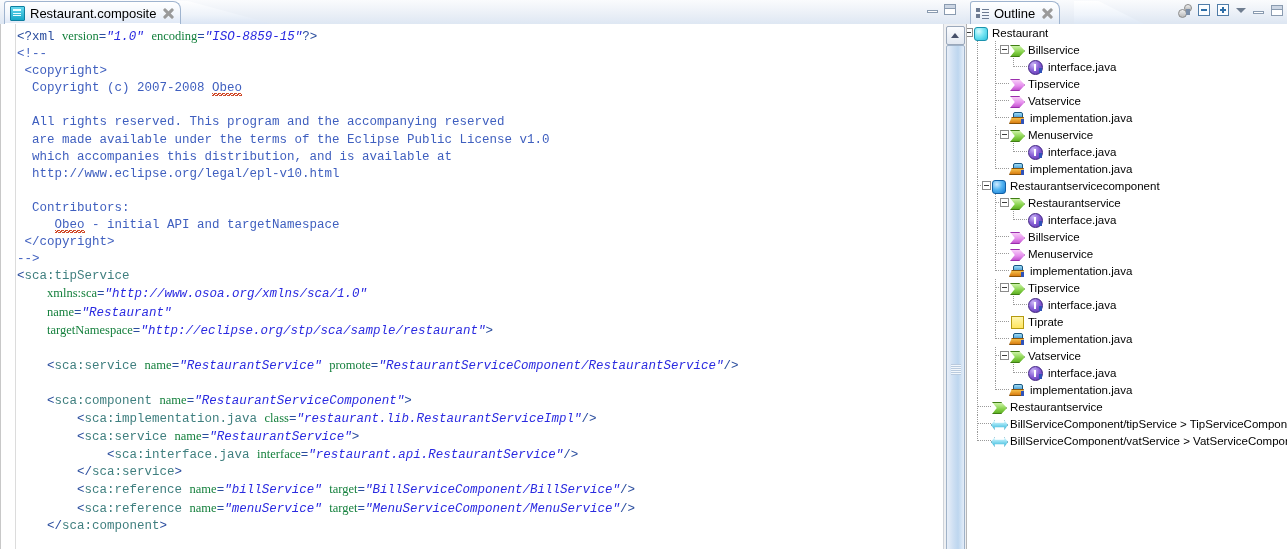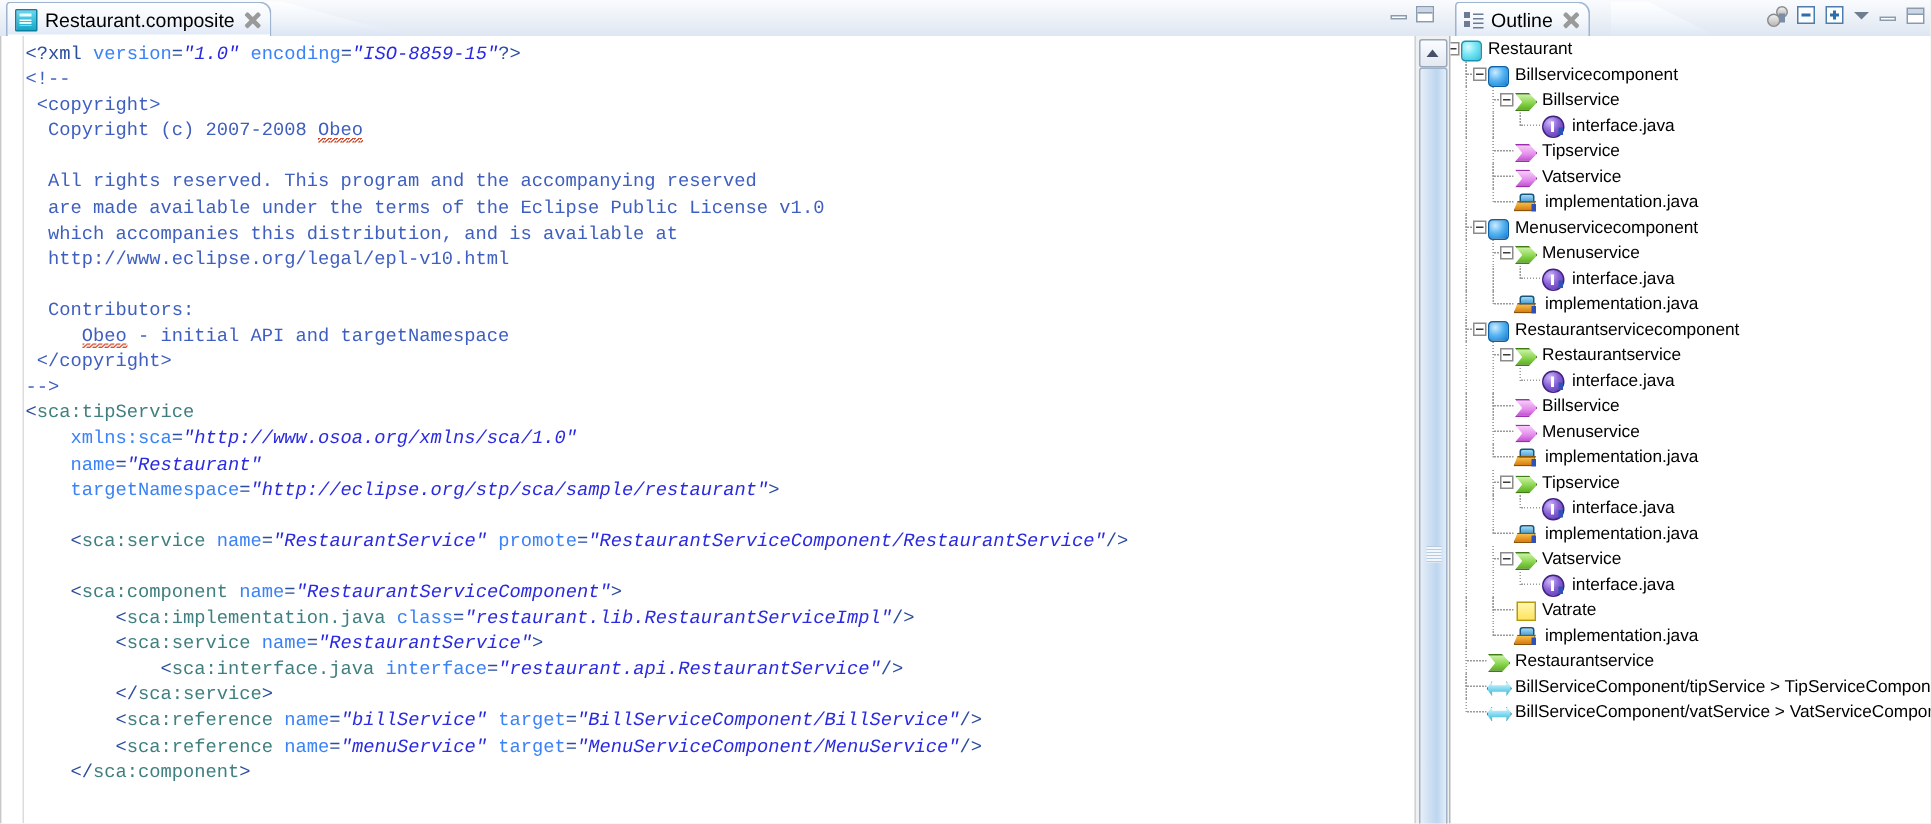--- a/index.html
+++ b/index.html
@@ -85,21 +85,21 @@
   .ruler-overview{
     position:absolute;right:0;top:0;width:1px;bottom:0;background:#e2e2e2;
   }
   pre.code{
     position:absolute;left:16px;top:4px;margin:0;
     font-family:"Liberation Mono","DejaVu Sans Mono",monospace;
     font-size:12.5px;line-height:17.1px;
     color:#2a4d9e;white-space:pre;letter-spacing:0px;
   }
   .tag{color:#3f7f7f;}
-  .attr{color:#3b82f6;}
+  .attr{color:#15803d;font-family:Liberation Serif, serif;}
   .val{color:#2a2ae0;font-style:italic;}
   .punct{color:#2a4d9e;}
   .cmt{color:#3f5fbf;}
   .pi{color:#2a4d9e;}
   .sp{
     background-image:repeating-linear-gradient(135deg,#d04a2a 0 1px,transparent 1px 2px);
     background-repeat:repeat-x;background-position:bottom left;background-size:4px 3px;
     padding-bottom:1px;
   }
 
@@ -359,32 +359,20 @@
         <div class="trow">
           <span class="tw" style="width: 6px;">
             <span class="exp" style="left: -3px;"></span>
           </span>
           <span class="ic">
             <span class="ic-composite"></span>
           </span>
           <span class="tlabel">Restaurant</span>
         </div>
         <div class="trow">
-          <span class="tw" style="width: 24px;">
-            <span class="guide" style="left: 10px;"></span>
-            <span class="elbow-v" style="left: 10px;"></span>
-            <span class="elbow" style="left: 11px; width: 13px;"></span>
-            <span class="exp" style="left: 15px;"></span>
-          </span>
-          <span class="ic">
-            <span class="ic-component"></span>
-          </span>
-          <span class="tlabel">Billservicecomponent</span>
-        </div>
-        <div class="trow">
           <span class="tw" style="width: 42px;">
             <span class="guide" style="left: 10px;"></span>
             <span class="guide" style="left: 28px;"></span>
             <span class="elbow-v" style="left: 28px;"></span>
             <span class="elbow" style="left: 29px; width: 13px;"></span>
             <span class="exp" style="left: 33px;"></span>
           </span>
           <span class="ic">
             <span class="ic-service"></span>
           </span>
@@ -436,32 +424,20 @@
           <span class="ic" style="width: 18px;">
             <span class="ic-impl">
               <span class="j2"></span>
               <span class="j1"></span>
             </span>
             <span class="ic-impl-tail"></span>
           </span>
           <span class="tlabel">implementation.java</span>
         </div>
         <div class="trow">
-          <span class="tw" style="width: 24px;">
-            <span class="guide" style="left: 10px;"></span>
-            <span class="elbow-v" style="left: 10px;"></span>
-            <span class="elbow" style="left: 11px; width: 13px;"></span>
-            <span class="exp" style="left: 15px;"></span>
-          </span>
-          <span class="ic">
-            <span class="ic-component"></span>
-          </span>
-          <span class="tlabel">Menuservicecomponent</span>
-        </div>
-        <div class="trow">
           <span class="tw" style="width: 42px;">
             <span class="guide" style="left: 10px;"></span>
             <span class="guide" style="left: 28px;"></span>
             <span class="elbow-v" style="left: 28px;"></span>
             <span class="elbow" style="left: 29px; width: 13px;"></span>
             <span class="exp" style="left: 33px;"></span>
           </span>
           <span class="ic">
             <span class="ic-service"></span>
           </span>
@@ -594,20 +570,32 @@
           </span>
           <span class="ic" style="width: 18px;">
             <span class="ic-interface"></span>
             <span class="ic-interface-tail"></span>
           </span>
           <span class="tlabel">interface.java</span>
         </div>
         <div class="trow">
           <span class="tw" style="width: 42px;">
             <span class="guide" style="left: 10px;"></span>
+            <span class="guide" style="left: 28px;"></span>
+            <span class="elbow-v" style="left: 28px;"></span>
+            <span class="elbow" style="left: 29px; width: 13px;"></span>
+          </span>
+          <span class="ic">
+            <span class="ic-property"></span>
+          </span>
+          <span class="tlabel">Tiprate</span>
+        </div>
+        <div class="trow">
+          <span class="tw" style="width: 42px;">
+            <span class="guide" style="left: 10px;"></span>
             <span class="elbow-v" style="left: 28px;"></span>
             <span class="elbow" style="left: 29px; width: 13px;"></span>
           </span>
           <span class="ic" style="width: 18px;">
             <span class="ic-impl">
               <span class="j2"></span>
               <span class="j1"></span>
             </span>
             <span class="ic-impl-tail"></span>
           </span>
@@ -635,32 +623,20 @@
           </span>
           <span class="ic" style="width: 18px;">
             <span class="ic-interface"></span>
             <span class="ic-interface-tail"></span>
           </span>
           <span class="tlabel">interface.java</span>
         </div>
         <div class="trow">
           <span class="tw" style="width: 42px;">
             <span class="guide" style="left: 10px;"></span>
-            <span class="guide" style="left: 28px;"></span>
-            <span class="elbow-v" style="left: 28px;"></span>
-            <span class="elbow" style="left: 29px; width: 13px;"></span>
-          </span>
-          <span class="ic">
-            <span class="ic-property"></span>
-          </span>
-          <span class="tlabel">Vatrate</span>
-        </div>
-        <div class="trow">
-          <span class="tw" style="width: 42px;">
-            <span class="guide" style="left: 10px;"></span>
             <span class="elbow-v" style="left: 28px;"></span>
             <span class="elbow" style="left: 29px; width: 13px;"></span>
           </span>
           <span class="ic" style="width: 18px;">
             <span class="ic-impl">
               <span class="j2"></span>
               <span class="j1"></span>
             </span>
             <span class="ic-impl-tail"></span>
           </span>

